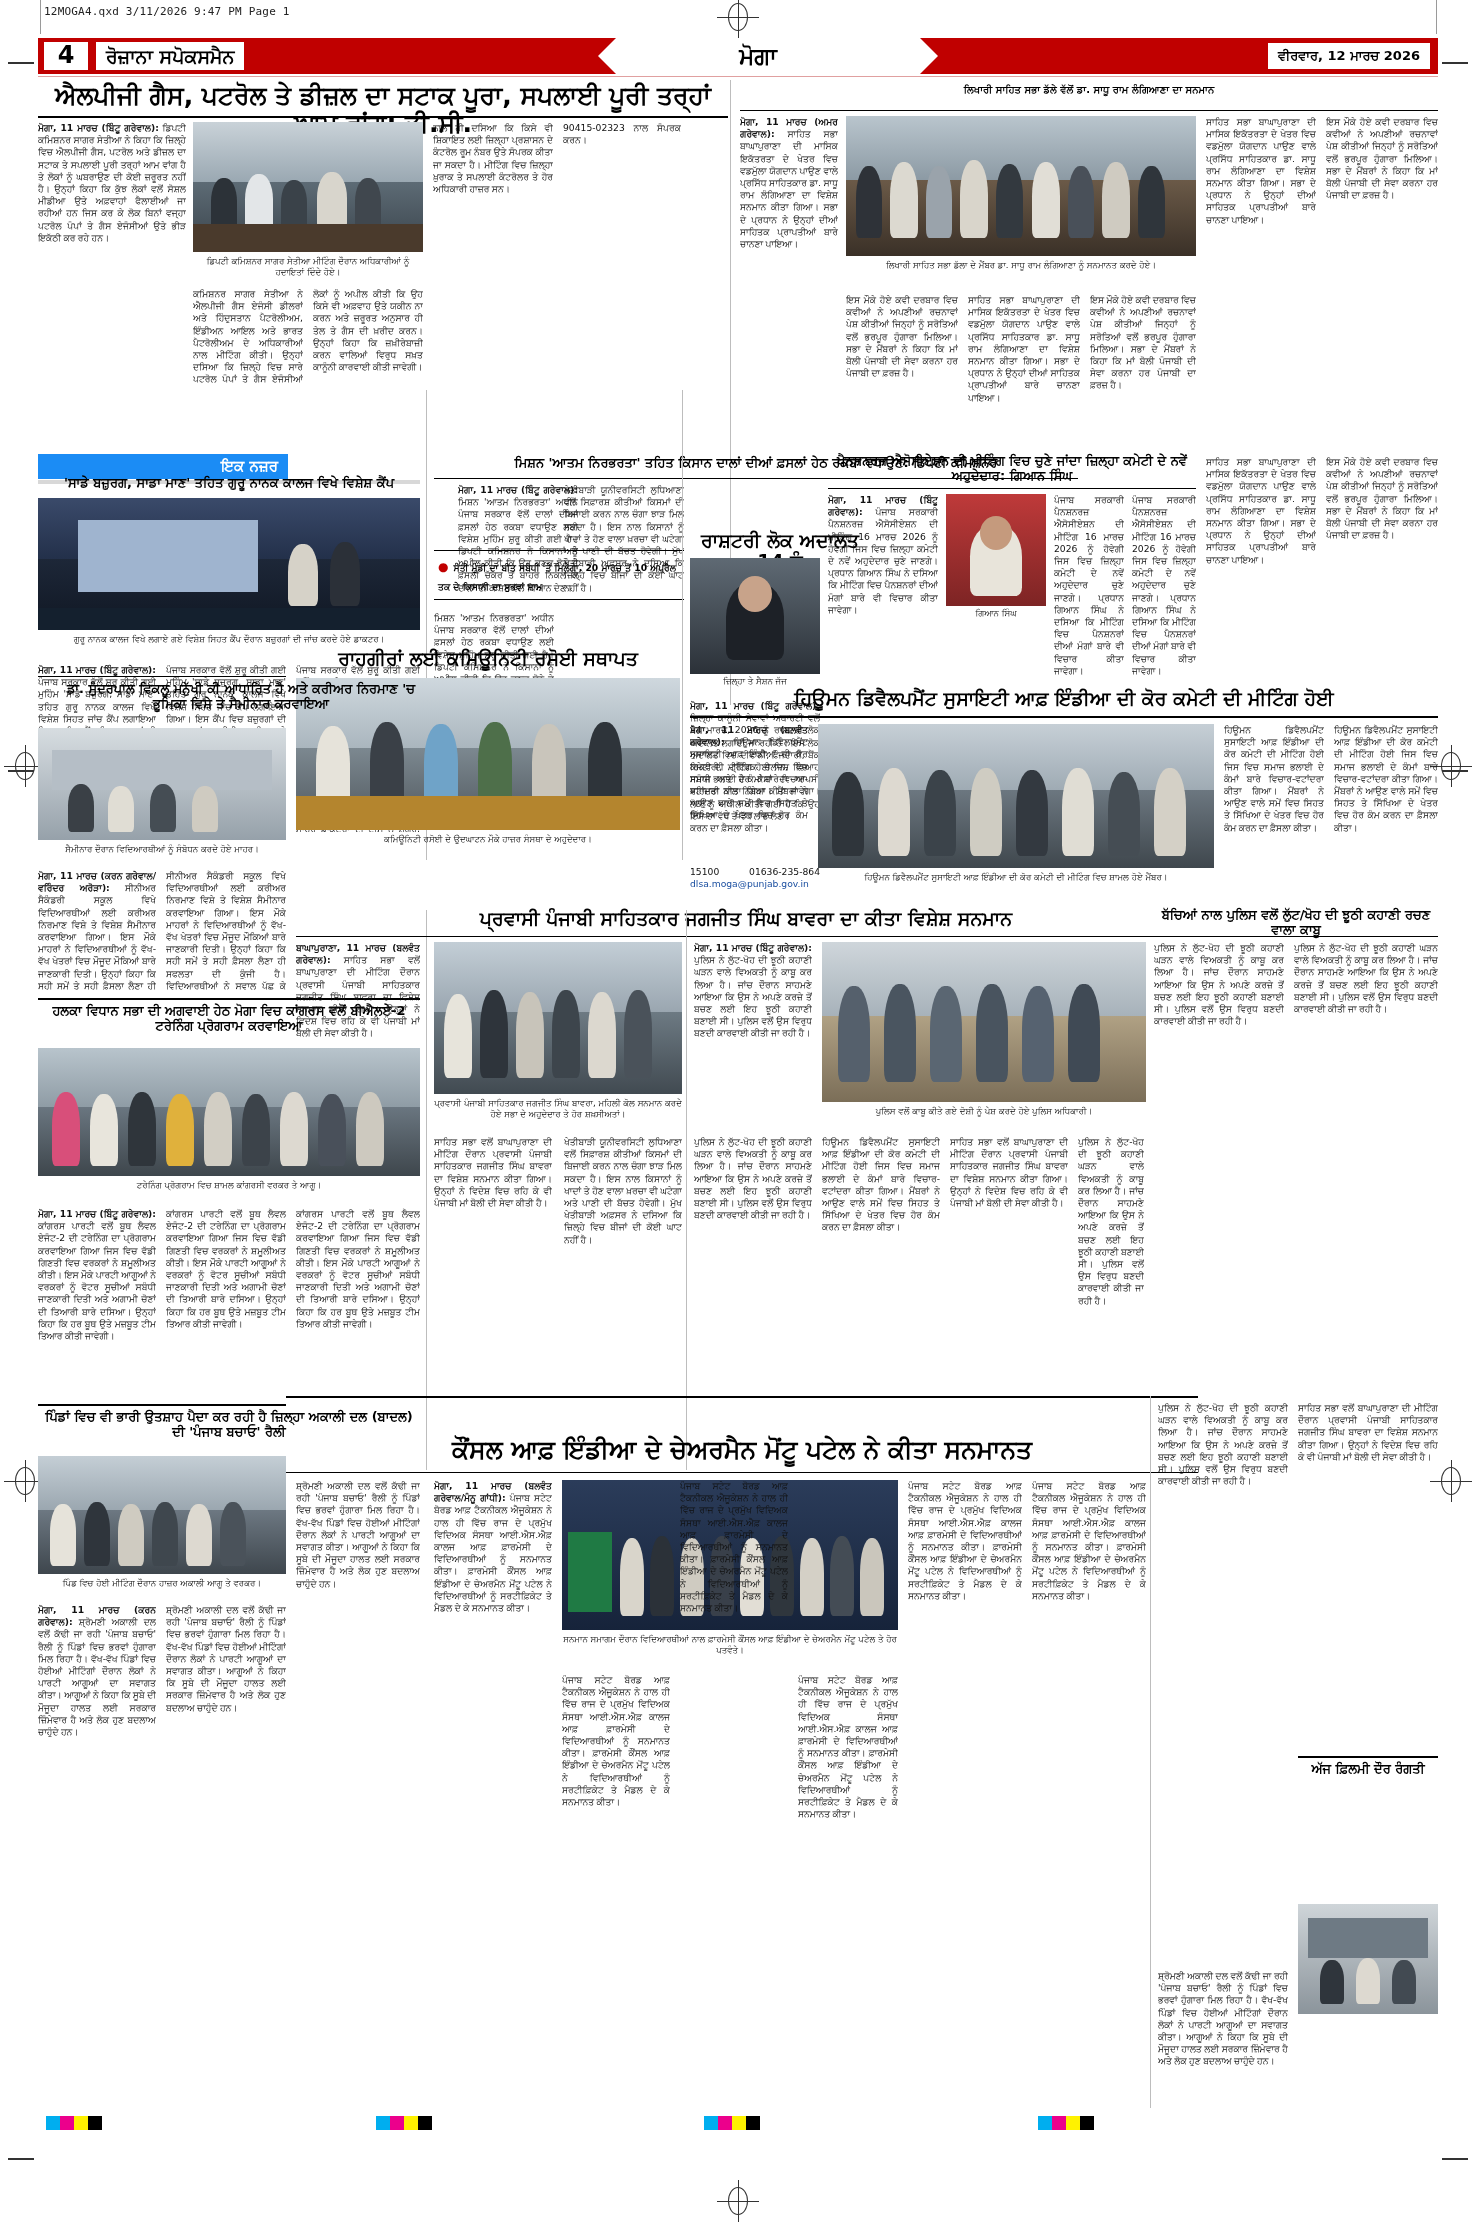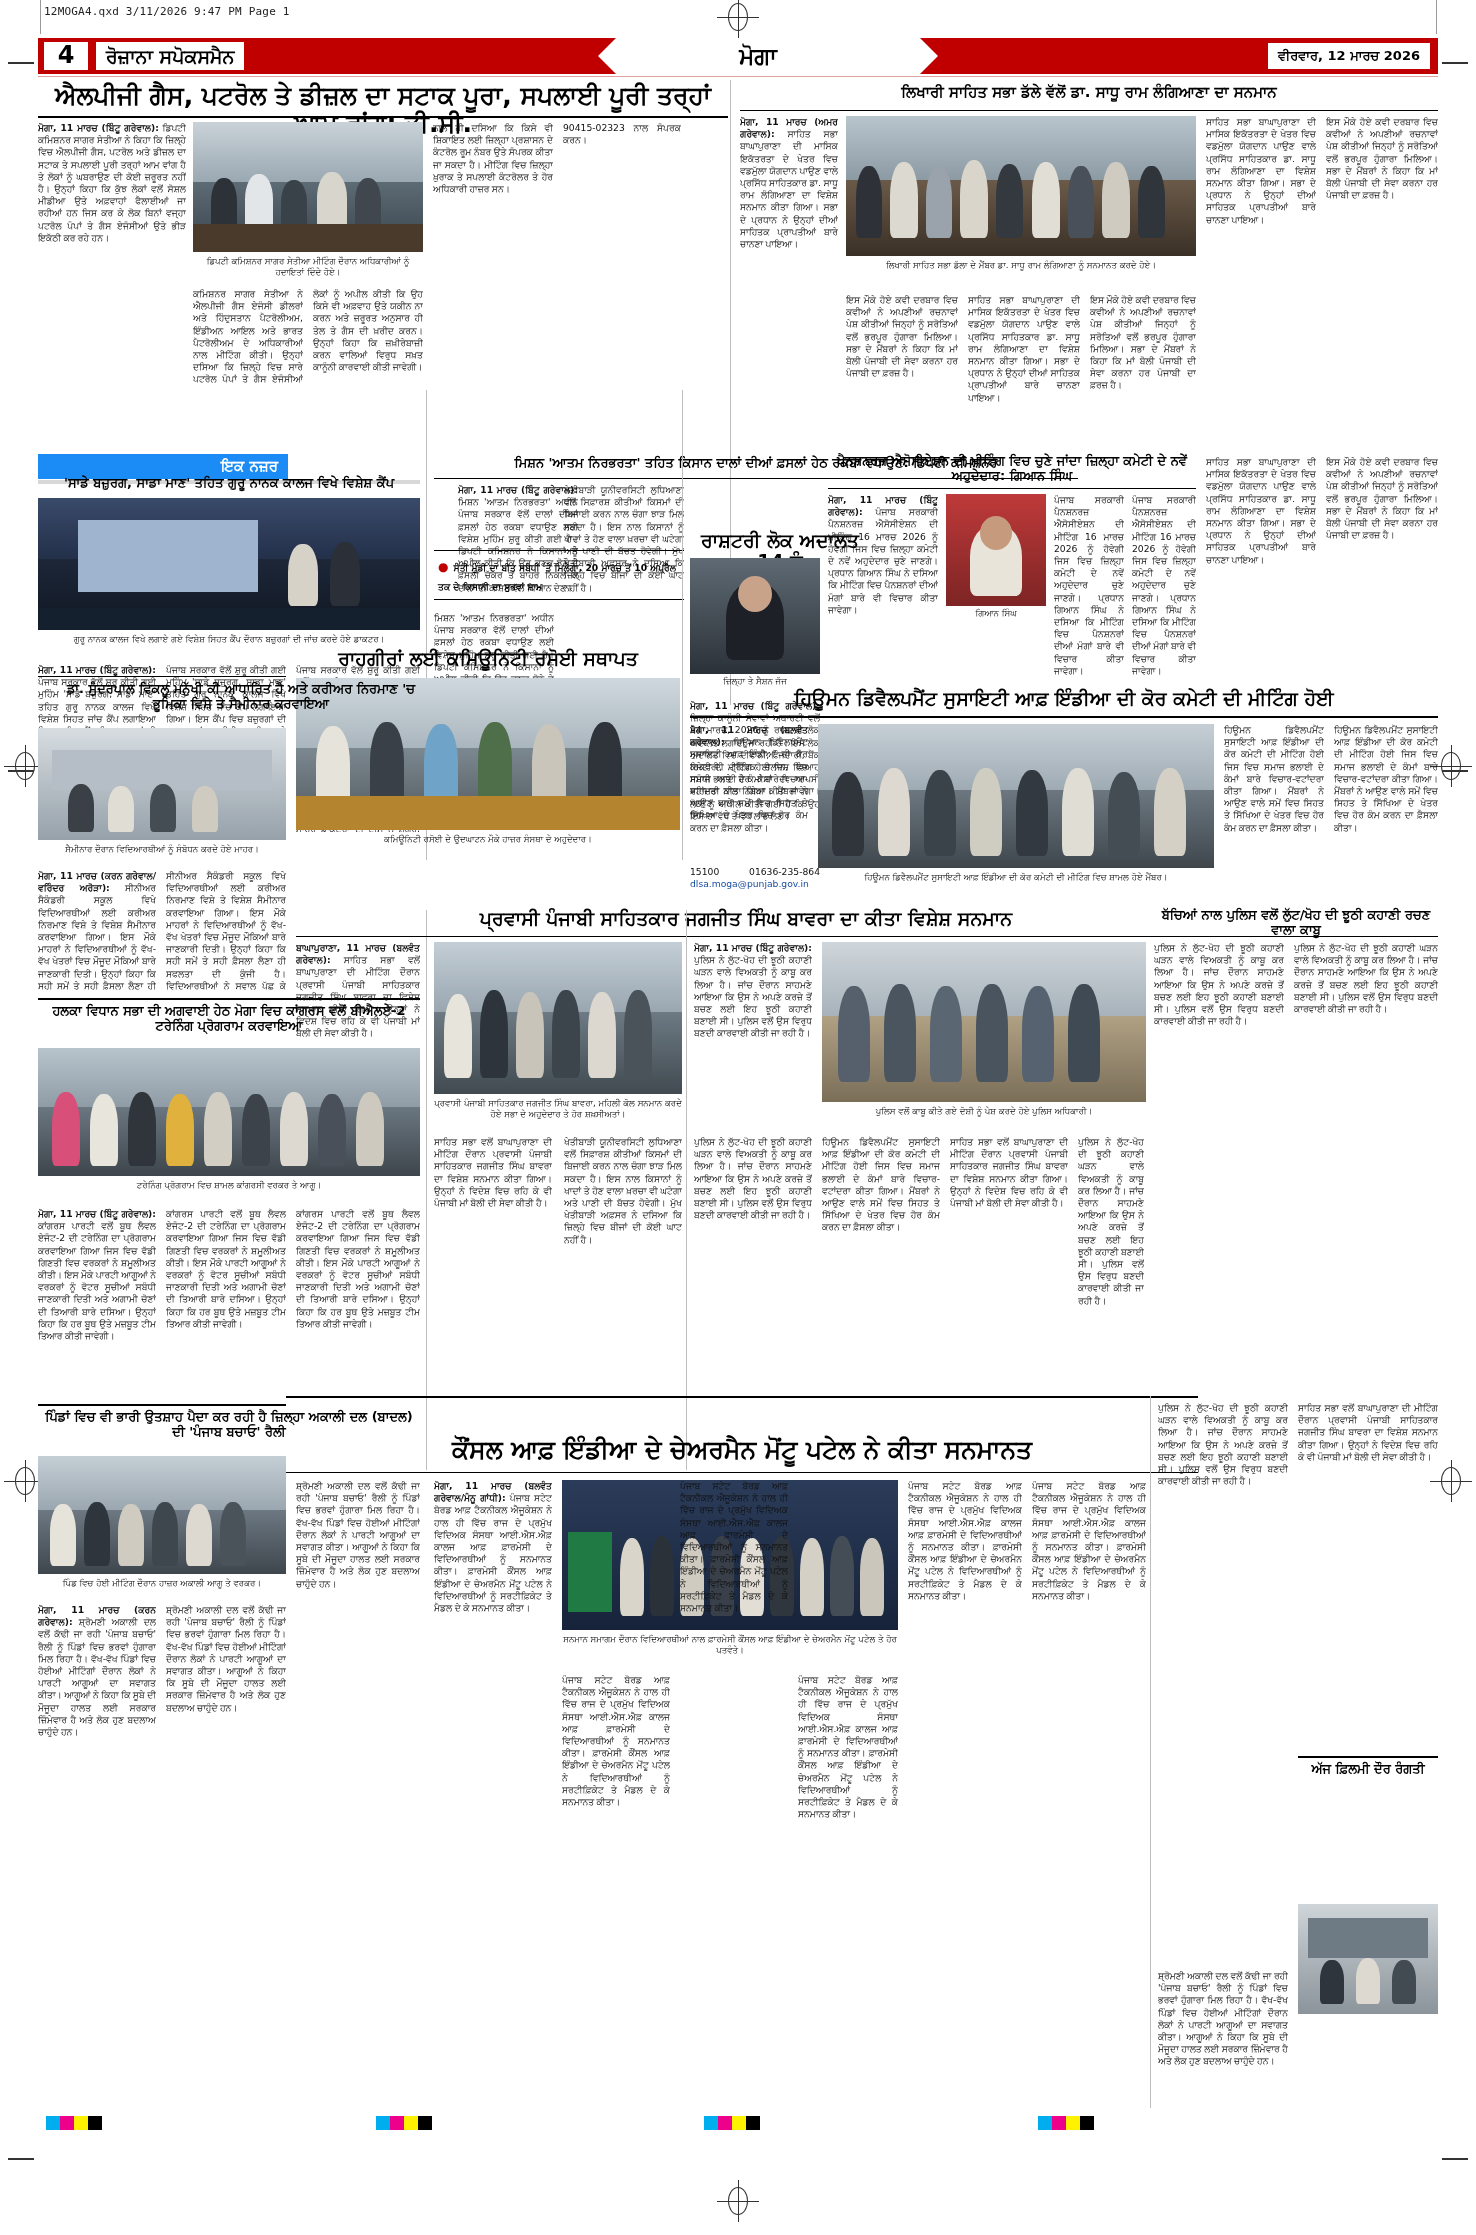--- a/index.html
+++ b/index.html
@@ -71,21 +71,21 @@
   }
   .mh-underline{position:absolute;left:38px;top:76px;width:1400px;height:1px;background:#e0a0a0;}
 
   
   .page{position:absolute;left:38px;top:80px;width:1400px;height:2075px;}
 
   .headline{
     font-weight:bold;color:#000;text-align:center;line-height:1.12;
   }
   .h-main{font-size:25px;}
-  .h-sub{font-size:15px;}
+  .h-sub{font-size:10px;}
   .h-small{font-size:13px;}
   .h-mid{font-size:19px;}
 
   .rule{background:#000;height:1px;width:100%;}
   .rule2{background:#000;height:2px;width:100%;}
   .vrule{position:absolute;width:1px;background:#bdbdbd;}
 
   
   .col{position:absolute;}
   .txt{

